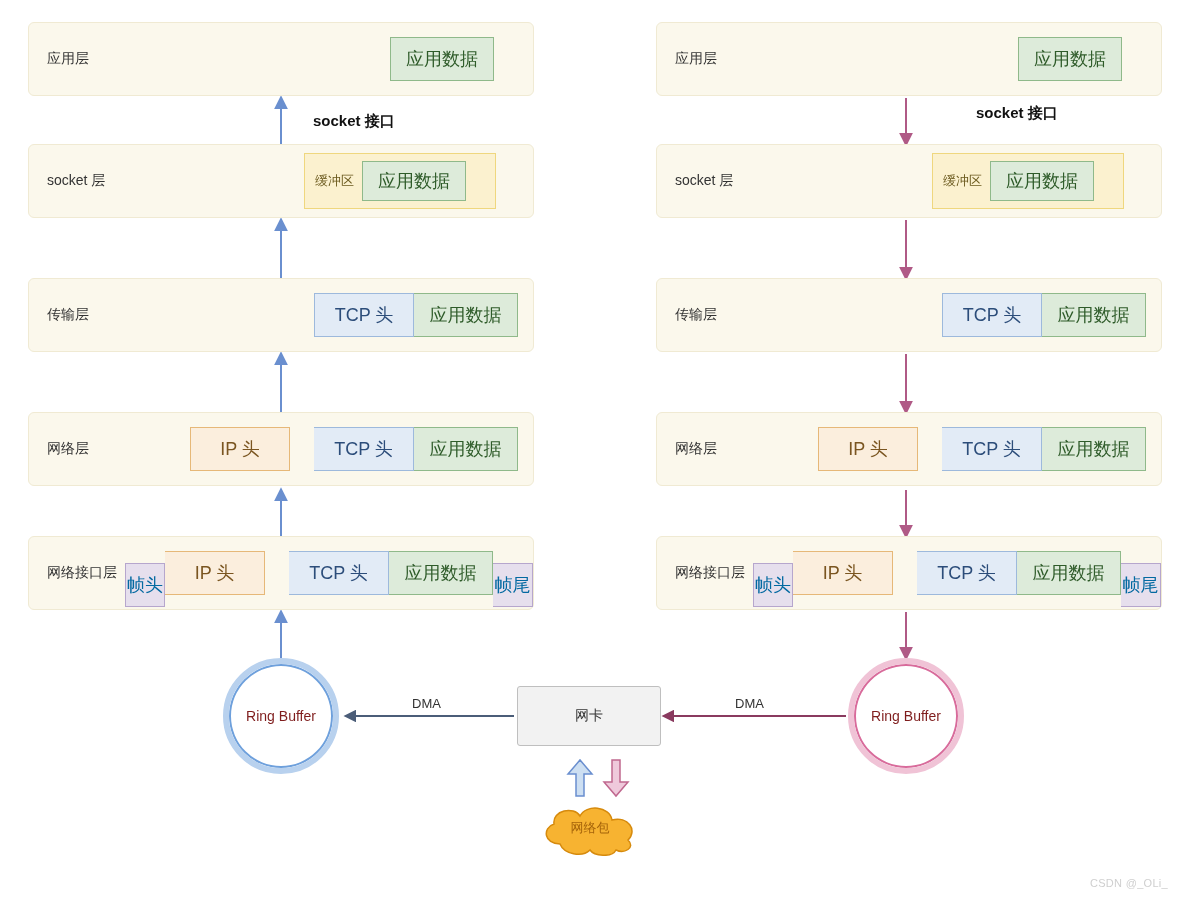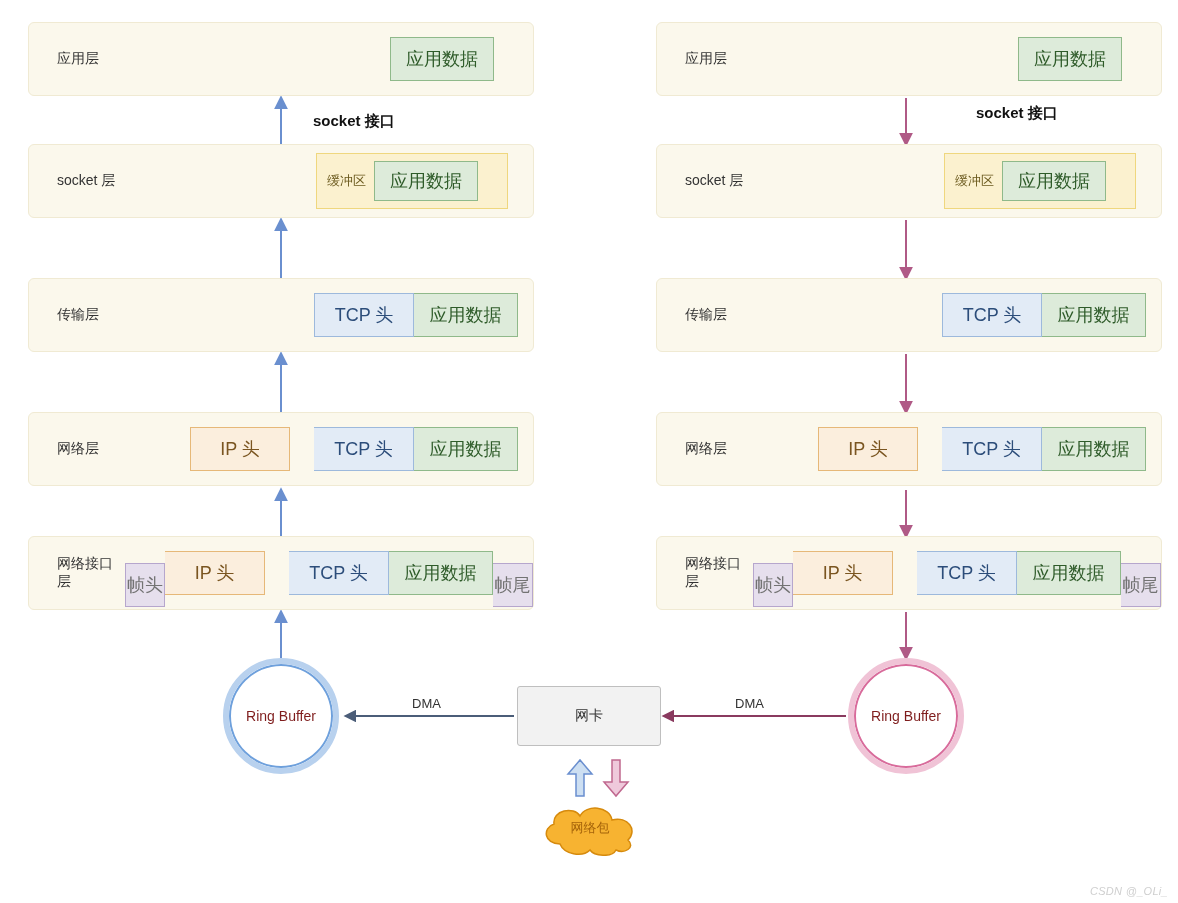--- a/index.html
+++ b/index.html
@@ -19,21 +19,21 @@
     background: #fbf8ec;
     border: 1px solid #f0ead3;
     border-radius: 6px;
     height: 74px;
     display: flex;
     align-items: center;
     font-size: 14px;
     color: #333;
   }
   .layer-label {
-    padding-left: 28px;
+    padding-left: 18px;
     width: 110px;
     flex: 0 0 auto;
     font-size: 14px;
   }
   .seg-wrap {
     position: absolute;
     display: flex;
     align-items: center;
     height: 44px;
   }
@@ -42,32 +42,31 @@
     display: flex;
     align-items: center;
     justify-content: center;
     font-size: 18px;
     border: 1px solid;
   }
   .seg + .seg { border-left: none; }
   .seg-green  { background: #ddebda; border-color: #8fb98a; color: #2e5b29; }
   .seg-blue   { background: #e2ebf6; border-color: #9db9dc; color: #2c4d7a; margin-left: 24px; }
   .seg-orange { background: #fbeedd; border-color: #e6b878; color: #7a5520; }
-  .seg-purple { background: #e6dfed; border-color: #b6a6cd; color: #737373; margin-top: 24px; }
+  .seg-purple { background: #e6dfed; border-color: #b6a6cd; color: #0369a1; margin-top: 24px; }
 
   .buffer-wrap {
     position: absolute;
     height: 56px;
     display: flex;
     align-items: center;
     border: 1px solid #efd77e;
     background: #fbf1cf;
     padding: 0 6px 0 10px;
     gap: 8px;
-    margin-left: 12px;
   }
   .buffer-wrap .buffer-label { font-size: 13px; color: #6b5a1e; }
   .buffer-wrap .seg { height: 40px; border-left: 1px solid #8fb98a; }
 
   .socket-label {
     position: absolute;
     font-size: 15px;
     font-weight: bold;
     color: #111;
   }
@@ -117,25 +116,24 @@
   .cloud span { position: relative; z-index: 1; }
 
   .dma-label {
     position: absolute;
     font-size: 13px;
     color: #333;
   }
   .watermark {
     position: absolute;
     right: 10px;
-    bottom: 6px;
+    bottom: 14px;
     font-size: 11px;
     color: #cfcfcf;
     letter-spacing: 0.3px;
-    font-style: italic;
   }
   svg.arrows { position:absolute; top:0; left:0; pointer-events:none; }
 </style>
 </head>
 <body>
 
 <div class="stage">
 
   <svg class="arrows" width="1178" height="903">
     <defs>

